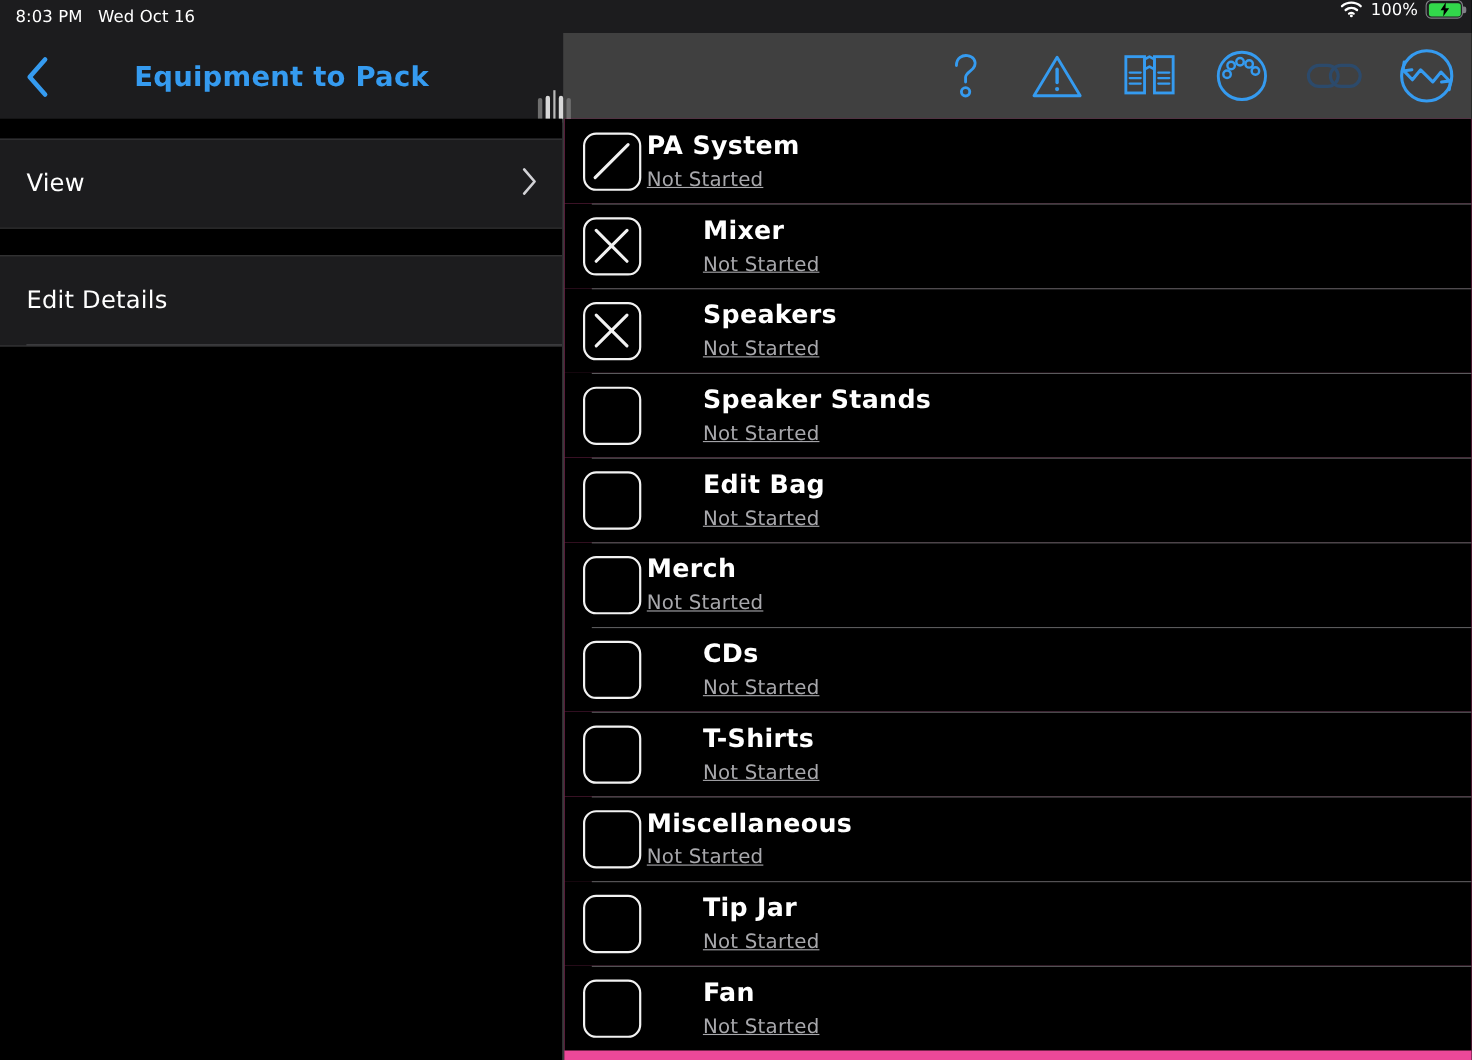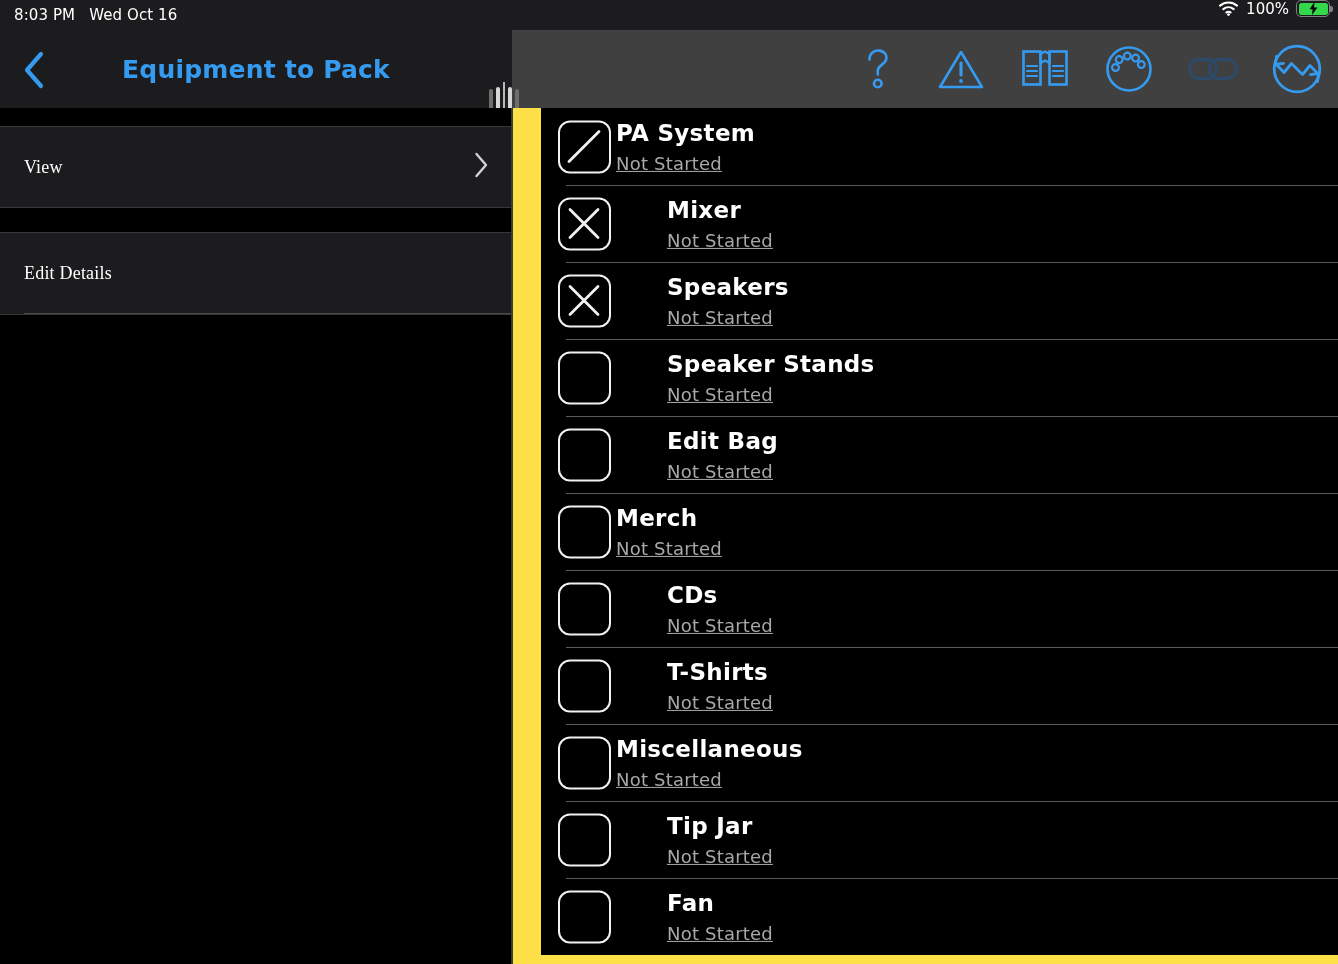--- a/index.html
+++ b/index.html
@@ -87,28 +87,28 @@
   .sidebar {
     position: absolute; left: 0; top: 108px; width: 511px; height: 856px;
     background: #000;
   }
   .menu-gap { width: 100%; background: #000; }
   .menu-group { background: #1c1c1e; border-top: 1px solid #38383a; border-bottom: 1px solid #38383a; }
   .menu-row {
     position: relative; height: 80px; display: flex; align-items: center;
     padding: 0 24px 0 24px; cursor: pointer;
   }
-  .menu-row .label { color: #fff; font-size: 18px; letter-spacing: .2px; font-family: Liberation Serif, serif; }
+  .menu-row .label { color: #fff; font-size: 22px; letter-spacing: .2px; }
   .menu-row .chev { position: absolute; right: 22px; top: 50%; transform: translateY(-50%); }
   .menu-sep { height: 1px; background: #48484a; margin-left: 24px; }
 
   
   .listpanel {
     position: absolute; left: 513px; top: 108px; width: 825px; height: 856px;
-    background: #fde047; overflow: hidden; padding-left: 28px;
+    background: #ec4899; overflow: hidden;
   }
   .li-row {
     position: relative; height: 77px; display: flex; align-items: center;
     background: #000; cursor: pointer;
   }
   .li-sep {
     position: absolute; left: 25px; right: 0; top: 0; height: 1px; background: #5a5a5c;
   }
   .cbox {
     position: absolute; left: 17px; top: 50%; transform: translateY(-50%);

